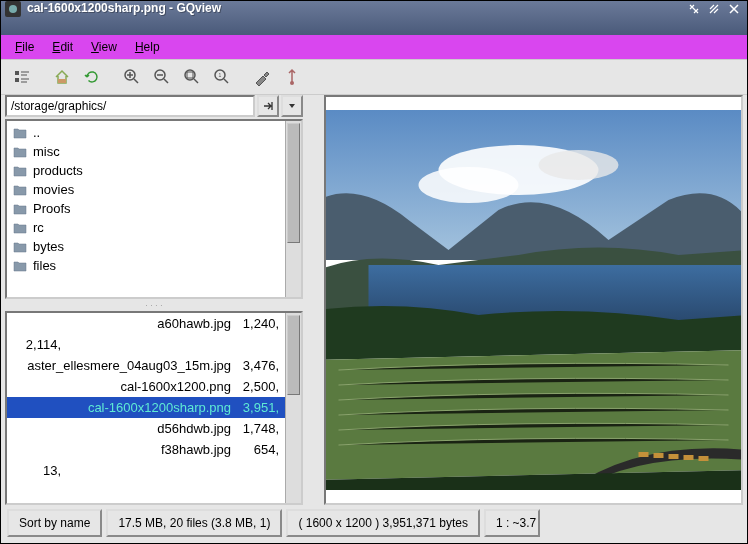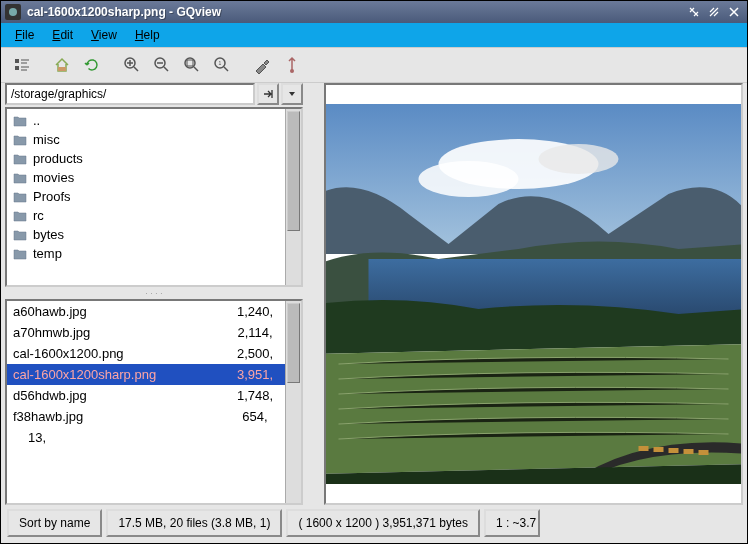--- a/index.html
+++ b/index.html
@@ -1,23 +1,23 @@
 <!DOCTYPE html>
 <html><head>
 <meta charset="utf-8">
 <style>
 * { box-sizing: border-box; margin: 0; padding: 0; }
 body { font-family: "Helvetica", Arial, sans-serif; font-size: 12px; background: #a0a0a0; width: 748px; height: 544px; overflow: hidden; }
 .window { width: 748px; height: 544px; display: flex; flex-direction: column; border: 1px solid #000; background: #e6e6e6; }
-.titlebar { display: flex; align-items: center; background: linear-gradient(to bottom, #6b7a99, #4a5a7a); height: 22px; padding: 0 4px; color: #fff; font-size: 12px; font-weight: bold; }
+.titlebar { display: flex; background: linear-gradient(to bottom, #6b7a99, #4a5a7a); height: 34px; padding: 0 4px; color: #fff; font-size: 12px; font-weight: bold; }
 .titlebar .appicon { width: 16px; height: 16px; background: #333; margin-right: 6px; border-radius: 2px; display:flex; align-items:center; justify-content:center;}
 .titlebar .title { flex: 1; text-shadow: 1px 1px 0 rgba(0,0,0,0.3); }
 .titlebar .winbtn { width: 18px; height: 16px; margin-left: 2px; display: flex; align-items: center; justify-content: center; cursor: pointer; }
 .titlebar .winbtn svg { stroke: #fff; fill: none; }
-.menubar { display: flex; gap: 2px; padding: 2px 6px; background: #0ea5e9; border-bottom: 1px solid #ccc; }
+.menubar { display: flex; gap: 2px; padding: 2px 6px; background: #d946ef; border-bottom: 1px solid #ccc; }
 .menubar .menuitem { padding: 3px 8px; cursor: default; }
 .menubar .menuitem u { text-decoration: underline; }
 .toolbar { display: flex; gap: 4px; padding: 4px 8px; background: #e6e6e6; border-bottom: 1px solid #ccc; align-items: center; }
 .toolbar .tbtn { width: 26px; height: 26px; display: flex; align-items: center; justify-content: center; cursor: pointer; border-radius: 2px; }
 .toolbar .sep { width: 6px; }
 .content { flex: 1; display: flex; gap: 21px; padding: 0 4px; overflow: hidden; }
 .leftpane { width: 298px; display: flex; flex-direction: column; gap: 2px; }
 .pathrow { display: flex; gap: 2px; }
 .pathinput { flex: 1; border: 2px inset #ccc; background: #fff; padding: 3px 4px; font-family: inherit; font-size: 12px; height: 22px; }
 .pathbtn { width: 22px; height: 22px; border: 2px outset #ddd; background: #e6e6e6; display: flex; align-items: center; justify-content: center; cursor: pointer; }
@@ -27,23 +27,23 @@
 .dirlist-inner { padding: 2px 0 2px 2px; margin-right: 16px; }
 .diritem { display: flex; align-items: center; padding: 2px 4px; gap: 6px; cursor: default; }
 .diritem .foldericon { width: 14px; height: 12px; }
 .diritem .label { font-size: 13px; }
 .grip { height: 8px; display: flex; align-items: center; justify-content: center; color: #999; font-size: 8px; cursor: row-resize; }
 .filelist { flex: 1; border: 2px inset #ccc; background: #fff; overflow: hidden; position: relative; }
 .filelist .scroller { position: absolute; right: 0; top: 0; bottom: 0; width: 16px; background: #ddd; border-left: 1px solid #aaa; }
 .filelist .scroller .thumb { background: #bbb; border: 1px outset #ccc; position: absolute; left: 1px; right: 1px; top: 2px; height: 80px; }
 .filelist-inner { margin-right: 16px; }
 .fileitem { display: flex; padding: 3px 6px; cursor: default; font-size: 13px; }
-.fileitem.selected { background: #2050c0; color: #fca5a5; }
-.fileitem .fname { flex: 1; overflow: hidden; white-space: nowrap; text-overflow: ellipsis; }
-.fileitem .fsize { width: 48px; text-align: center; }
+.fileitem.selected { background: #2050c0; color: #5eead4; }
+.fileitem .fname { flex: 1; overflow: hidden; white-space: nowrap; text-overflow: ellipsis; text-align: right; }
+.fileitem .fsize { width: 48px; text-align: right; }
 .imagepane { flex: 1; border: 2px inset #ccc; background: #fff; display: flex; align-items: center; justify-content: center; overflow: hidden; }
 .imagepane .img { width: 100%; height: 380px; position: relative; }
 .statusbar { display: flex; gap: 4px; padding: 4px 6px 6px; background: #e6e6e6; }
 .statusbar .cell { border: 2px outset #ddd; background: #e6e6e6; padding: 5px 10px; font-size: 12px; white-space: nowrap; }
 .statusbar .cell.sort { cursor: pointer; }
 .statusbar .cell:nth-child(3) { flex: 0 0 auto; }
 .statusbar .cell:last-child { width: 56px; overflow: hidden; }
 svg { display: block; }
 </style>
 </head>
@@ -200,39 +200,42 @@
             <div class="diritem">
               <svg class="foldericon" width="14" height="12" viewBox="0 0 14 12">
                 <path d="M1 2h4l1 1h7v8H1z" fill="#8899aa" stroke="#667788" stroke-width="0.5"></path>
               </svg>
               <span class="label">bytes</span>
             </div>
             <div class="diritem">
               <svg class="foldericon" width="14" height="12" viewBox="0 0 14 12">
                 <path d="M1 2h4l1 1h7v8H1z" fill="#8899aa" stroke="#667788" stroke-width="0.5"></path>
               </svg>
-              <span class="label">temp</span>
+              <span class="label">files</span>
             </div>
           </div>
         <div class="scroller">
             <div class="thumb"></div>
           </div>
       </div>
 
       <div class="grip">· · · ·</div>
 
       <div class="filelist">
         <div class="filelist-inner" id="filelist">
             <div class="fileitem">
               <span class="fname">a60hawb.jpg</span>
               <span class="fsize">1,240,</span>
             </div>
             <div class="fileitem">
-              <span class="fname">a70hmwb.jpg</span>
               <span class="fsize">2,114,</span>
+            </div>
+            <div class="fileitem">
+              <span class="fname">aster_ellesmere_04aug03_15m.jpg</span>
+              <span class="fsize">3,476,</span>
             </div>
             <div class="fileitem">
               <span class="fname">cal-1600x1200.png</span>
               <span class="fsize">2,500,</span>
             </div>
             <div class="fileitem selected">
               <span class="fname">cal-1600x1200sharp.png</span>
               <span class="fsize">3,951,</span>
             </div>
             <div class="fileitem">

